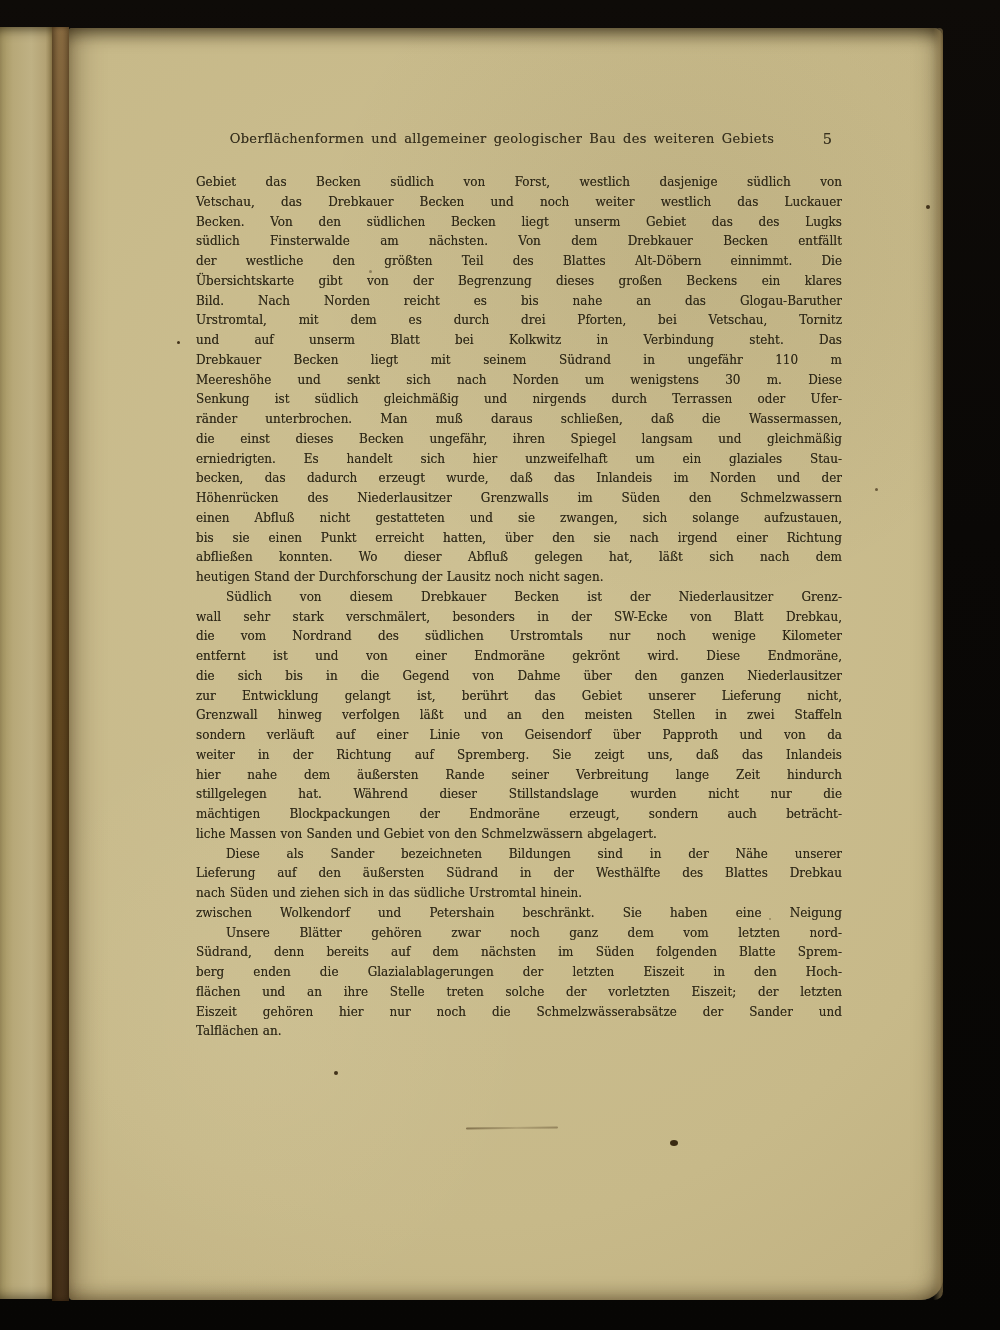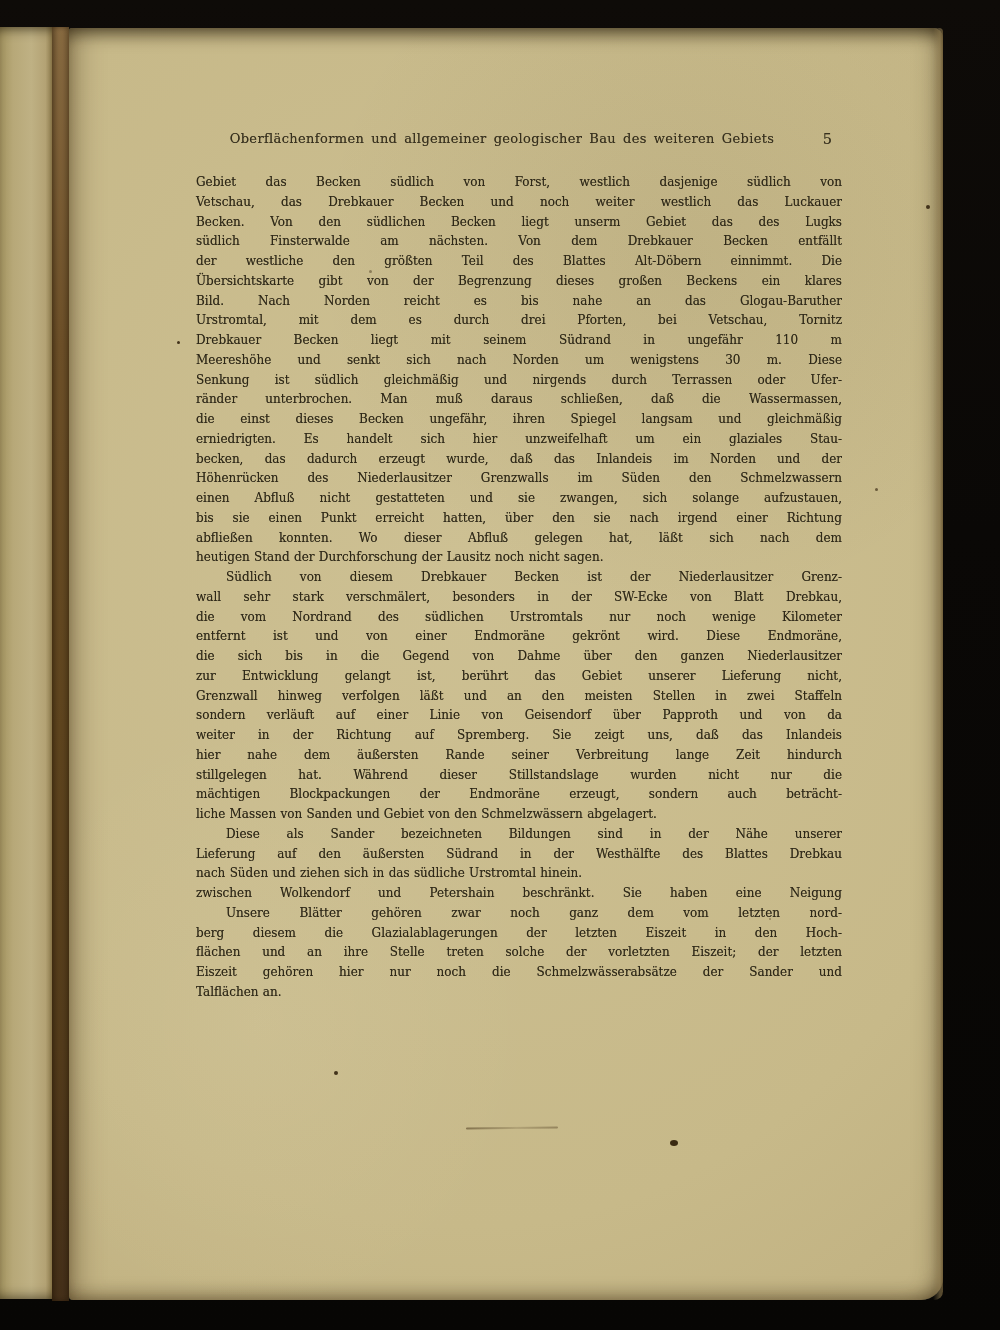--- a/index.html
+++ b/index.html
@@ -131,20 +131,21 @@
     <div class="textblock">
         <div class="paragraph">
           <div class="line">Gebiet das Becken südlich von Forst, westlich dasjenige südlich von</div>
           <div class="line">Vetschau, das Drebkauer Becken und noch weiter westlich das Luckauer</div>
           <div class="line">Becken. Von den südlichen Becken liegt unserm Gebiet das des Lugks</div>
           <div class="line">südlich Finsterwalde am nächsten. Von dem Drebkauer Becken entfällt</div>
           <div class="line">der westliche den größten Teil des Blattes Alt-Döbern einnimmt. Die</div>
           <div class="line">Übersichtskarte gibt von der Begrenzung dieses großen Beckens ein klares</div>
           <div class="line">Bild. Nach Norden reicht es bis nahe an das Glogau-Baruther</div>
           <div class="line">Urstromtal, mit dem es durch drei Pforten, bei Vetschau, Tornitz</div>
+          <div class="line">und auf unserm Blatt bei Kolkwitz in Verbindung steht. Das</div>
           <div class="line">Drebkauer Becken liegt mit seinem Südrand in ungefähr 110 m</div>
           <div class="line">Meereshöhe und senkt sich nach Norden um wenigstens 30 m. Diese</div>
           <div class="line">Senkung ist südlich gleichmäßig und nirgends durch Terrassen oder Ufer-</div>
           <div class="line">ränder unterbrochen. Man muß daraus schließen, daß die Wassermassen,</div>
           <div class="line">die einst dieses Becken ungefähr, ihren Spiegel langsam und gleichmäßig</div>
           <div class="line">erniedrigten. Es handelt sich hier unzweifelhaft um ein glaziales Stau-</div>
           <div class="line">becken, das dadurch erzeugt wurde, daß das Inlandeis im Norden und der</div>
           <div class="line">Höhenrücken des Niederlausitzer Grenzwalls im Süden den Schmelzwassern</div>
           <div class="line">einen Abfluß nicht gestatteten und sie zwangen, sich solange aufzustauen,</div>
           <div class="line">bis sie einen Punkt erreicht hatten, über den sie nach irgend einer Richtung</div>
@@ -167,21 +168,22 @@
           <div class="line last">liche Massen von Sanden und Gebiet von den Schmelzwässern abgelagert.</div>
         </div>
         <div class="paragraph indent">
           <div class="line">Diese als Sander bezeichneten Bildungen sind in der Nähe unserer</div>
           <div class="line">Lieferung auf den äußersten Südrand in der Westhälfte des Blattes Drebkau</div>
           <div class="line last">nach Süden und ziehen sich in das südliche Urstromtal hinein.</div>
           <div class="line">zwischen Wolkendorf und Petershain beschränkt. Sie haben eine Neigung</div>
         </div>
         <div class="paragraph indent">
           <div class="line">Unsere Blätter gehören zwar noch ganz dem vom letzten nord-</div>
-          <div class="line">berg diesem die Glazialablagerungen der letzten Eiszeit in den Hoch-</div>
+          <div class="line">Südrand, denn bereits auf dem nächsten im Süden folgenden Blatte Sprem-</div>
+          <div class="line">berg enden die Glazialablagerungen der letzten Eiszeit in den Hoch-</div>
           <div class="line">flächen und an ihre Stelle treten solche der vorletzten Eiszeit; der letzten</div>
           <div class="line">Eiszeit gehören hier nur noch die Schmelzwässerabsätze der Sander und</div>
           <div class="line last">Talflächen an.</div>
         </div>
       </div>
 
     <div class="divider"></div>
 
     <div class="speck" style="left:108px; top:313px; width:3px; height:3px;"></div>
     <div class="speck" style="left:857px; top:177px; width:4px; height:4px;"></div>

